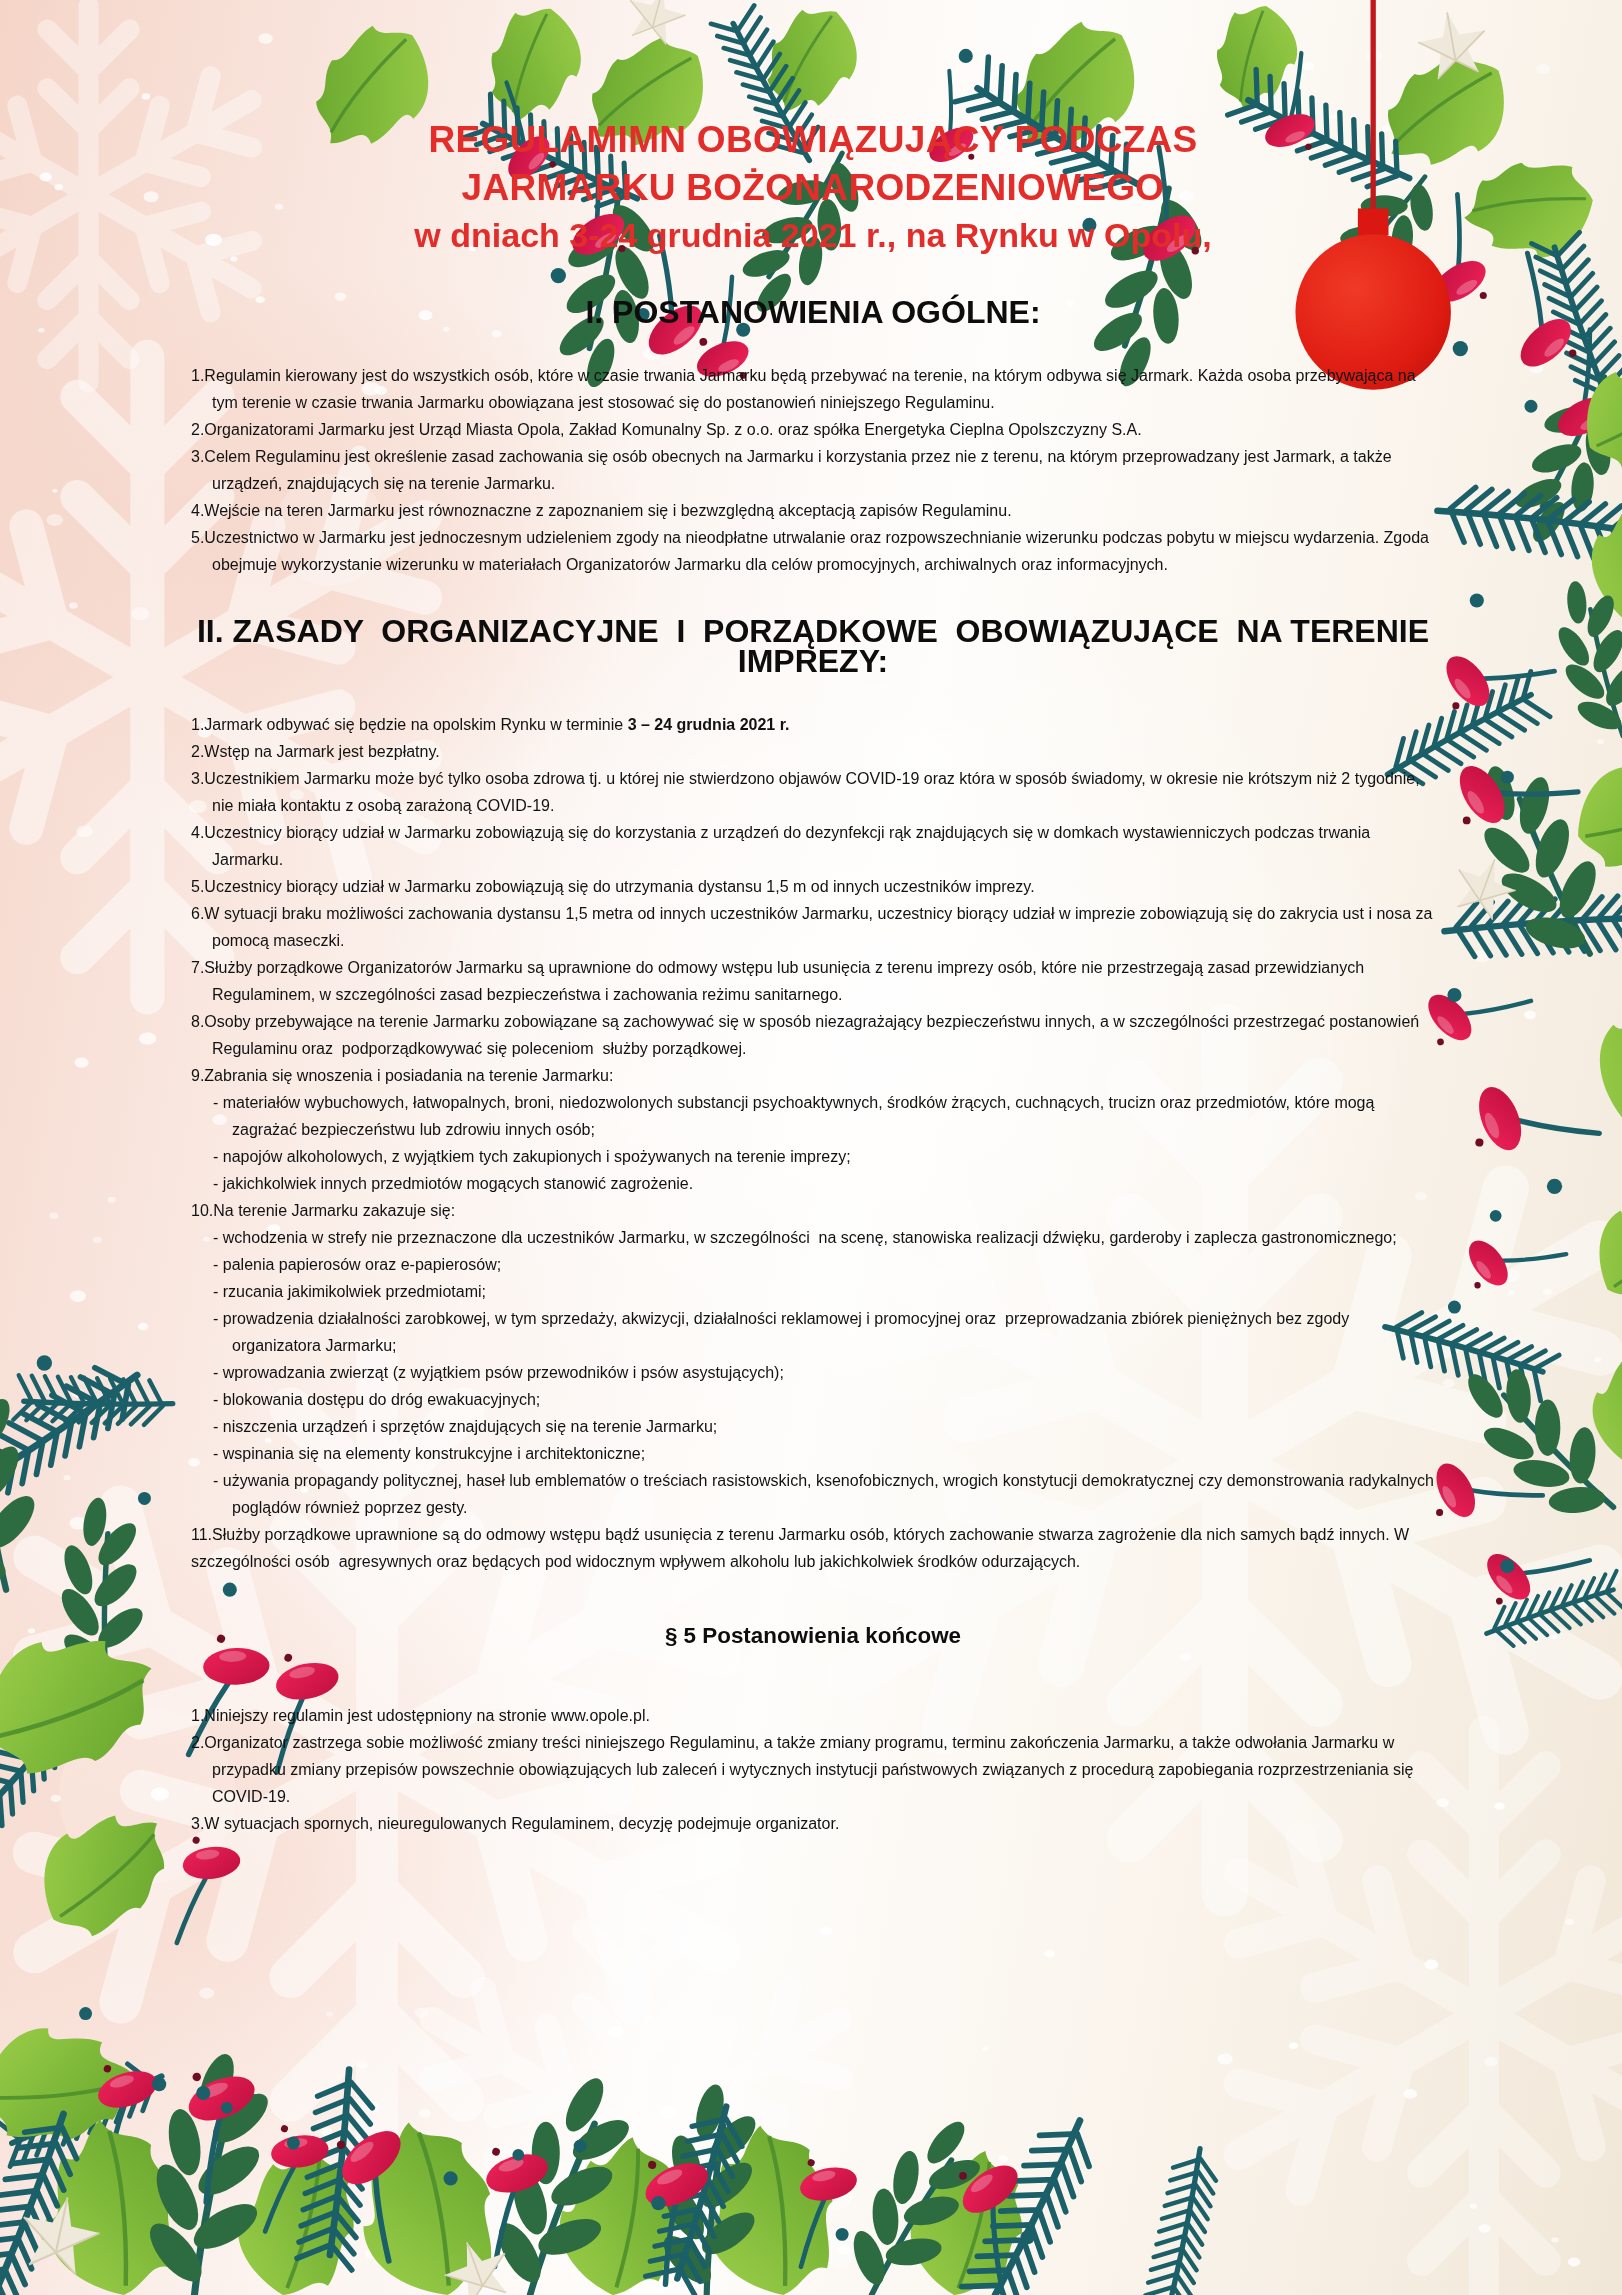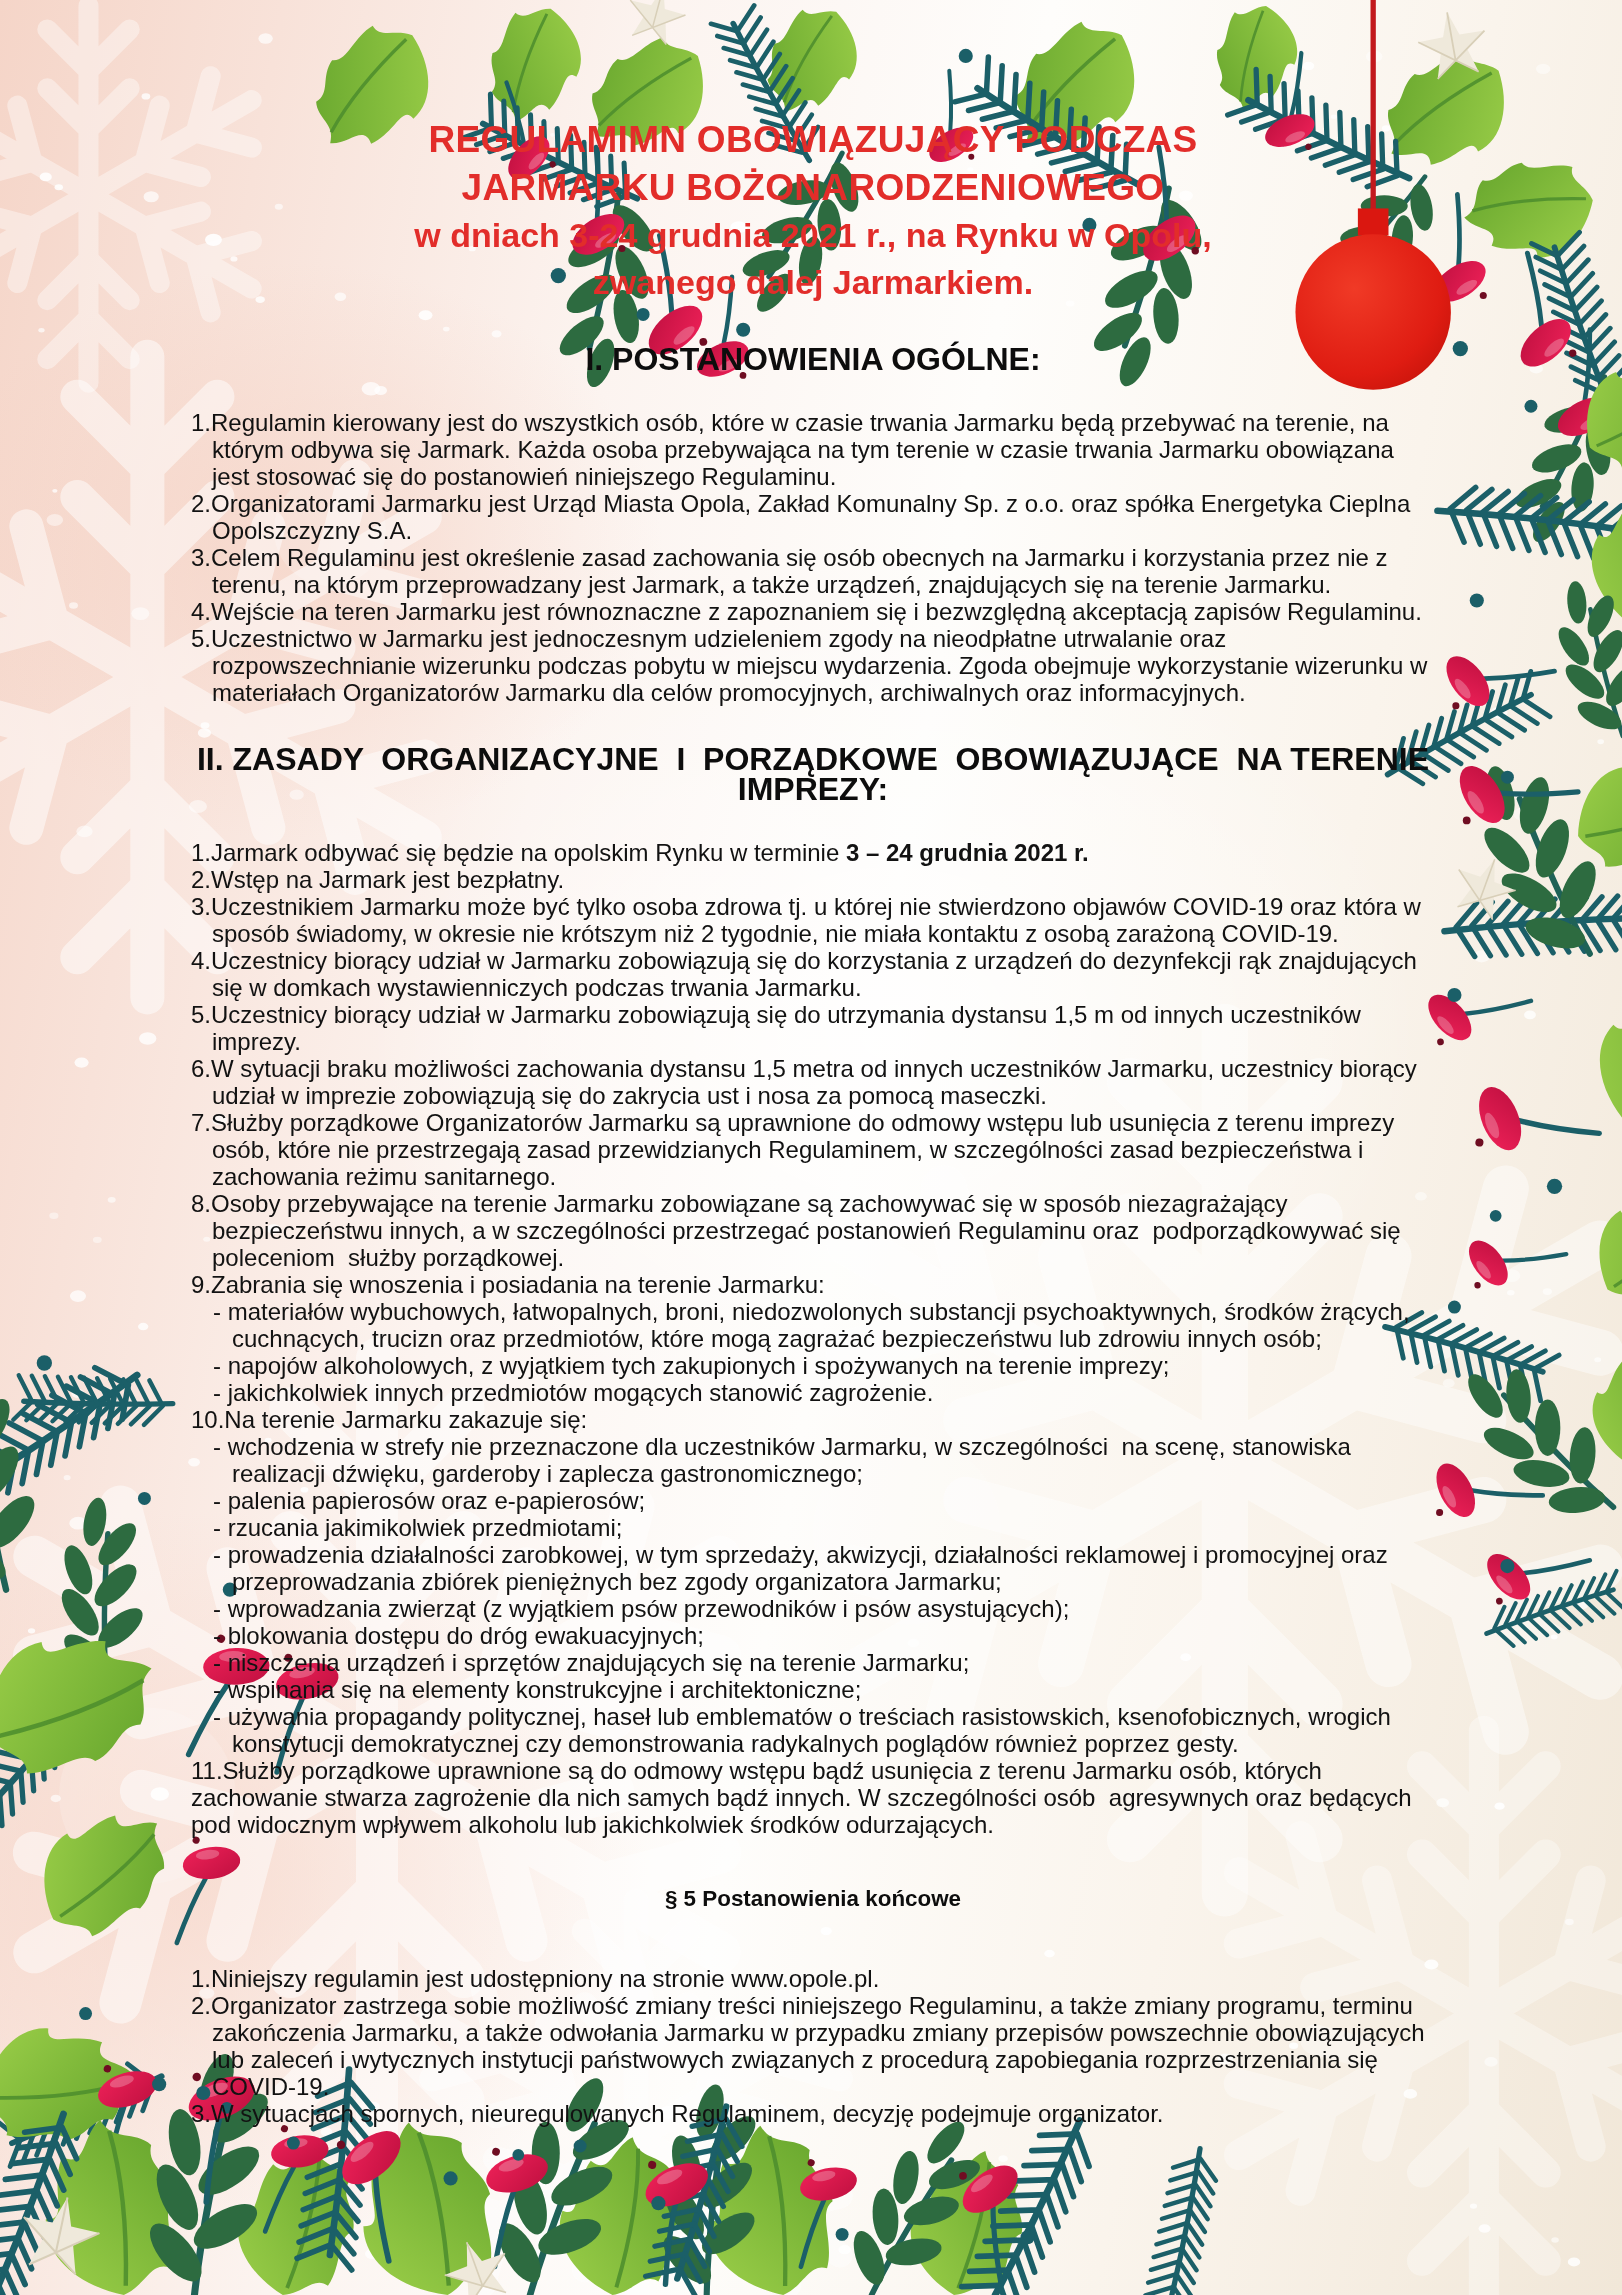--- a/index.html
+++ b/index.html
@@ -23,21 +23,21 @@
   svg.decor{position:absolute;left:0;top:0;pointer-events:none;}
   .content{position:absolute;left:191px;top:0;width:1244px;}
   .title{margin-top:116px;text-align:center;font-weight:bold;color:var(--red);}
   .title .t1{font-size:37px;line-height:48px;letter-spacing:0.3px;}
   .title .t2{font-size:34px;line-height:47px;}
   section h2{
     font-size:32px;line-height:29.4px;font-weight:bold;text-align:center;
     margin:39px 0 35px;white-space:pre-wrap;color:#0d0d0d;
   }
   .sections > section:nth-child(3) h2{font-size:22.4px;margin:46px 0 51px;}
-  .list{font-size:24px;line-height:27px;}
+  .list{font-size:16px;line-height:27px;}
   .item{padding-left:21px;text-indent:-21px;white-space:pre-wrap;}
   .item.flush{padding-left:0;text-indent:0;}
   .sub{padding-left:41px;text-indent:-19px;white-space:pre-wrap;}
   b{font-weight:bold;}
 </style>
 </head>
 <body>
 
 <div class="bg-glow"></div>
 
@@ -375,21 +375,20 @@
       <circle cx="1745" cy="3800" r="12"></circle>
     </g>
   </g>
 </svg>
 
 <div class="content">
   <div class="title">
     <div class="t1">REGULAMIMN OBOWIĄZUJĄCY PODCZAS</div>
     <div class="t1">JARMARKU BOŻONARODZENIOWEGO</div>
     <div class="t2">w dniach 3-24 grudnia 2021 r., na Rynku w Opolu,</div>
-    <div class="t2">zwanego dalej Jarmarkiem.</div>
   </div>
   <div class="sections" id="sections">
       <section>
         <h2>I. POSTANOWIENIA OGÓLNE:</h2>
         <div class="list">
           <div class="item">1.Regulamin kierowany jest do wszystkich osób, które w czasie trwania Jarmarku będą przebywać na terenie, na którym odbywa się Jarmark. Każda osoba przebywająca na tym terenie w czasie trwania Jarmarku obowiązana jest stosować się do postanowień niniejszego Regulaminu.</div>
           <div class="item">2.Organizatorami Jarmarku jest Urząd Miasta Opola, Zakład Komunalny Sp. z o.o. oraz spółka Energetyka Cieplna Opolszczyzny S.A.</div>
           <div class="item">3.Celem Regulaminu jest określenie zasad zachowania się osób obecnych na Jarmarku i korzystania przez nie z terenu, na którym przeprowadzany jest Jarmark, a także urządzeń, znajdujących się na terenie Jarmarku.</div>
           <div class="item">4.Wejście na teren Jarmarku jest równoznaczne z zapoznaniem się i bezwzględną akceptacją zapisów Regulaminu.</div>
           <div class="item">5.Uczestnictwo w Jarmarku jest jednoczesnym udzieleniem zgody na nieodpłatne utrwalanie oraz rozpowszechnianie wizerunku podczas pobytu w miejscu wydarzenia. Zgoda obejmuje wykorzystanie wizerunku w materiałach Organizatorów Jarmarku dla celów promocyjnych, archiwalnych oraz informacyjnych.</div>

